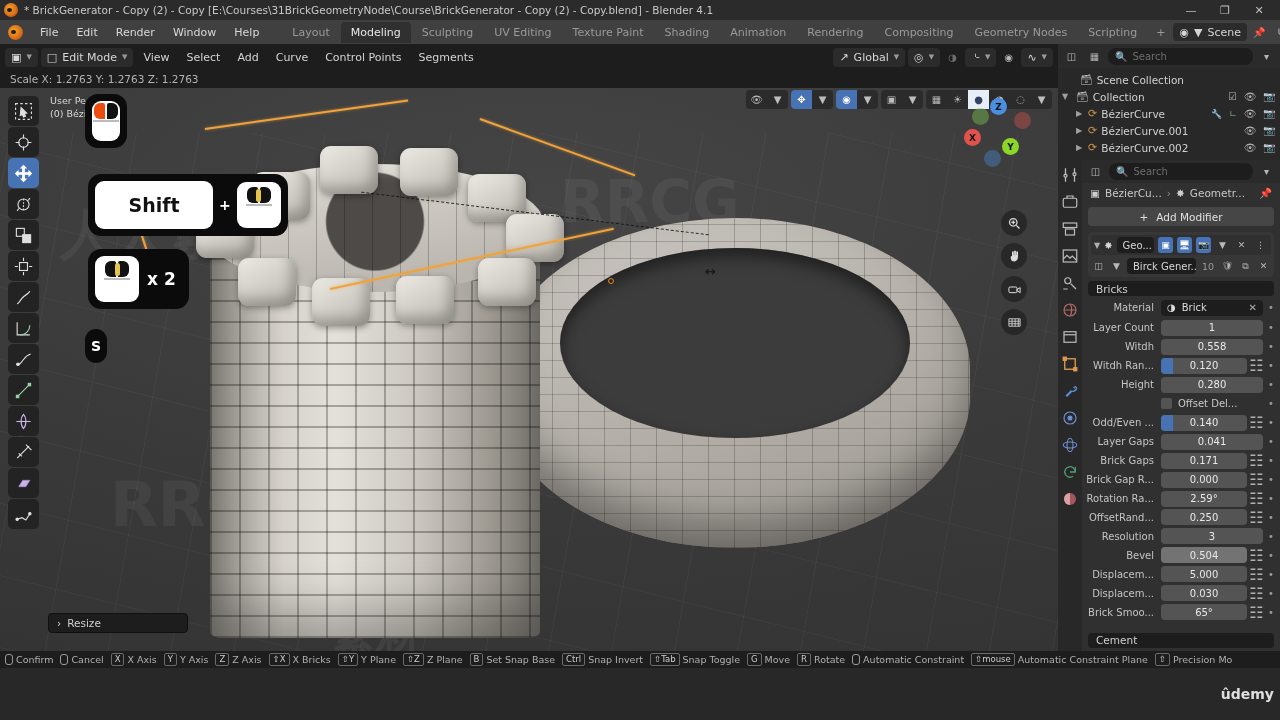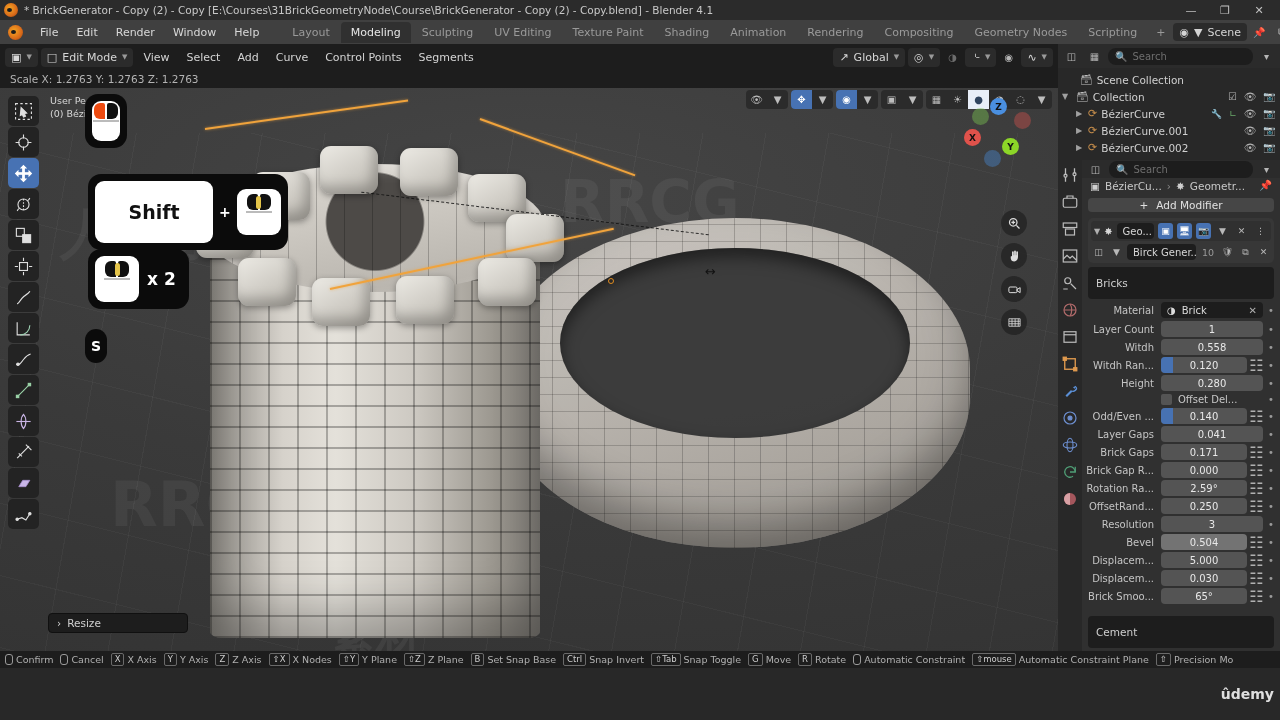--- a/index.html
+++ b/index.html
@@ -176,21 +176,21 @@
   .modrow1{ display:flex; align-items:center; gap:4px; background:#303030;
     border-radius:4px; padding:2px 3px; }
   .modrow2{ display:flex; align-items:center; gap:3px; margin-top:3px; }
   .namefield{ background:#1d1d1d; border-radius:4px; height:16px; display:flex;
     align-items:center; padding:0 6px; color:#d6d6d6; font-size:10px; flex:1; min-width:0;
     white-space:nowrap; overflow:hidden; }
   .mini{ width:15px;height:16px; display:flex;align-items:center;justify-content:center;
     color:#b8b8b8; font-size:9px; }
   .mini.on{ background:#4772b3; color:#fff; border-radius:3px; }
   .sectitle{ background:#1d1d1d; border-radius:4px; margin:4px 6px 3px 6px; height:16px;
-    display:flex; align-items:center; padding:16px 8px; color:#cfcfcf; font-size:10.5px; }
+    display:flex; align-items:center; padding:0 8px; color:#cfcfcf; font-size:10.5px; }
 
   .prow{ display:flex; align-items:center; height:18px; margin:0 4px 2px 4px; gap:3px; }
   .plabel{ width:72px; text-align:right; color:#c4c4c4; font-size:10px;
     white-space:nowrap; overflow:hidden; padding-right:4px; }
   .pval{ flex:1; height:16px; background:#545454; border-radius:4px; position:relative;
     display:flex; align-items:center; justify-content:center; color:#e8e8e8; font-size:10px;
     overflow:hidden; min-width:0; }
   .pval .fill{ position:absolute; left:0; top:0; bottom:0; background:#4772b3; }
   .pval.sel{ background:#737373; }
   .pval span{ position:relative; z-index:2; }
@@ -517,21 +517,21 @@
           <div class="mouse">
             <div class="lbtn hl-left"></div>
               <div class="rbtn"></div>
               <div class="divider"></div>
           </div>
         </div>
       </div>
 
       <div class="keyov" style="left:88px;top:130px;">
         <div class="kbox">
-          <div class="kcap" style="width:118px;height:62px;font-size:19px;">Shift</div>
+          <div class="kcap" style="width:118px;height:48px;font-size:19px;">Shift</div>
           <div class="kplus">+</div>
           <div class="kcap" style="width:44px;height:46px;">
             <div class="mouse">
               <div class="lbtn"></div>
                 <div class="rbtn"></div>
                 <div class="wheel hl-wheel"></div>
                 <div class="divider"></div>
             </div>
           </div>
         </div>
@@ -907,21 +907,21 @@
     <span class="sk">
       <span class="kbd">Y</span>
       <span>Y Axis</span>
     </span>
     <span class="sk">
       <span class="kbd">Z</span>
       <span>Z Axis</span>
     </span>
     <span class="sk">
       <span class="kbd">⇧X</span>
-      <span>X Nodes</span>
+      <span>X Bricks</span>
     </span>
     <span class="sk">
       <span class="kbd">⇧Y</span>
       <span>Y Plane</span>
     </span>
     <span class="sk">
       <span class="kbd">⇧Z</span>
       <span>Z Plane</span>
     </span>
     <span class="sk">

